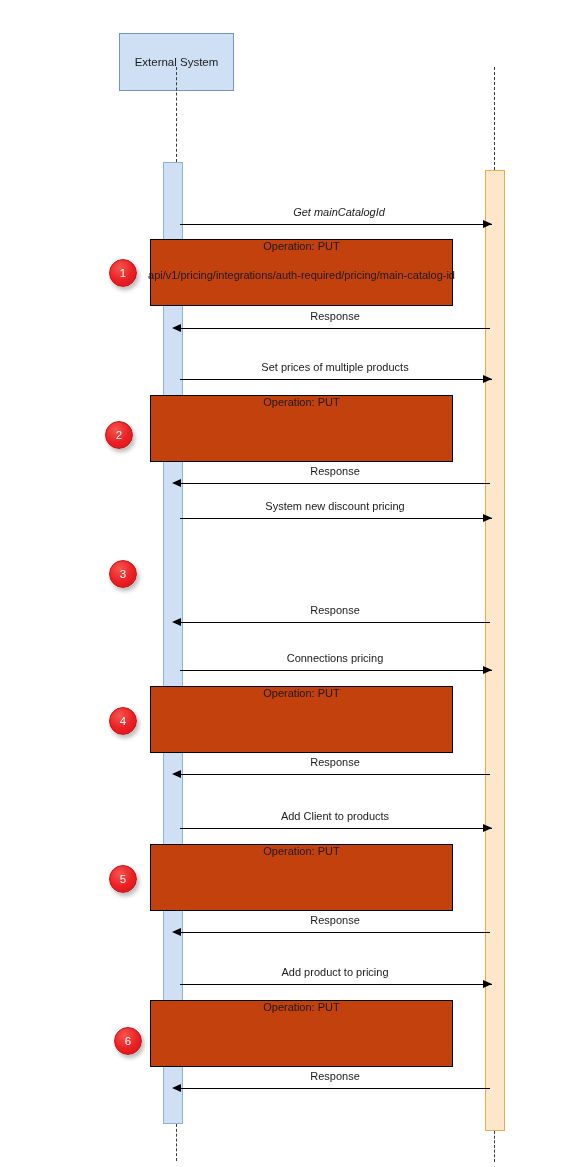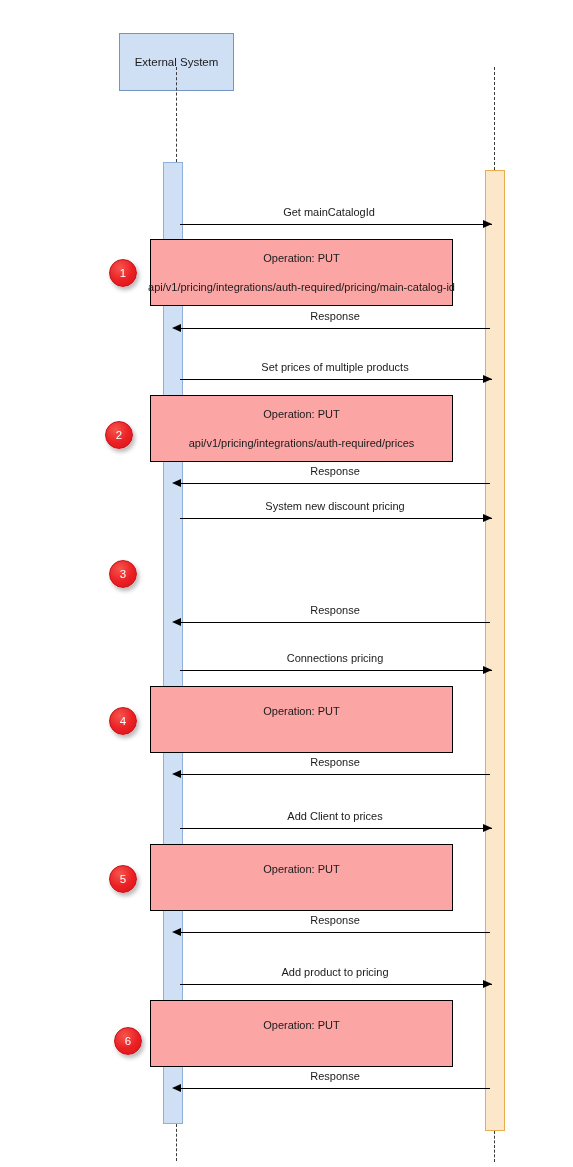--- a/index.html
+++ b/index.html
@@ -102,26 +102,25 @@
     white-space: nowrap;
     transform: translateX(-50%);
   }
 
   
   .note {
     position: absolute;
     box-sizing: border-box;
     left: 150px;
     width: 303px;
-    background: #fca5a5;
+    background: #c2410c;
     border: 1.3px solid #000000;
     display: flex;
     flex-direction: column;
     align-items: center;
-    justify-content: center;
     z-index: 4;
   }
   .note-op {
     font-size: 11px;
     color: #1a1a1a;
     white-space: nowrap;
     margin-bottom: 17px;
   }
   .note-path {
     font-size: 11px;
@@ -157,21 +156,21 @@
 
   <div class="lifeline" style="left:176px; top:67px; height:95px;"></div>
   <div class="lifeline" style="left:494px; top:67px; height:103px;"></div>
 
   <div class="lifeline" style="left:176px; top:1124px; height:37px;"></div>
   <div class="lifeline" style="left:494px; top:1131px; height:31px;"></div>
 
   <div class="activation left" style="top:162px; height:962px;"></div>
   <div class="activation right" style="top:170px; height:961px;"></div>
 
-  <div class="msg-label" style="left:329px; top:206px;">Get mainCatalogId</div>
+  <div class="msg-label" style="left:339px; top:206px;font-style:italic;">Get mainCatalogId</div>
   <div class="message" style="left:180px; top:224px; width:312px;"></div>
   <div class="arrowhead to-right" style="left:483px; top:220px;"></div>
 
   <div class="note" style="top:239px; height:67px;">
     <div class="note-op">Operation: PUT</div>
     <div class="note-path">api/v1/pricing/integrations/auth-required/pricing/main-catalog-id</div>
   </div>
   <div class="badge" style="left:109px; top:259px;">
     <span>1</span>
   </div>
@@ -179,21 +178,20 @@
   <div class="msg-label" style="left:335px; top:310px;">Response</div>
   <div class="message" style="left:177px; top:328px; width:313px;"></div>
   <div class="arrowhead to-left" style="left:172px; top:324px;"></div>
 
   <div class="msg-label" style="left:335px; top:361px;">Set prices of multiple products</div>
   <div class="message" style="left:180px; top:379px; width:312px;"></div>
   <div class="arrowhead to-right" style="left:483px; top:375px;"></div>
 
   <div class="note" style="top:395px; height:67px;">
     <div class="note-op">Operation: PUT</div>
-    <div class="note-path">api/v1/pricing/integrations/auth-required/prices</div>
   </div>
   <div class="badge" style="left:105px; top:421px;">
     <span>2</span>
   </div>
 
   <div class="msg-label" style="left:335px; top:465px;">Response</div>
   <div class="message" style="left:177px; top:483px; width:313px;"></div>
   <div class="arrowhead to-left" style="left:172px; top:479px;"></div>
 
   <div class="msg-label" style="left:335px; top:500px;">System new discount pricing</div>
@@ -216,21 +214,21 @@
     <div class="note-op">Operation: PUT</div>
   </div>
   <div class="badge" style="left:109px; top:707px;">
     <span>4</span>
   </div>
 
   <div class="msg-label" style="left:335px; top:756px;">Response</div>
   <div class="message" style="left:177px; top:774px; width:313px;"></div>
   <div class="arrowhead to-left" style="left:172px; top:770px;"></div>
 
-  <div class="msg-label" style="left:335px; top:810px;">Add Client to prices</div>
+  <div class="msg-label" style="left:335px; top:810px;">Add Client to products</div>
   <div class="message" style="left:180px; top:828px; width:312px;"></div>
   <div class="arrowhead to-right" style="left:483px; top:824px;"></div>
 
   <div class="note" style="top:844px; height:67px;">
     <div class="note-op">Operation: PUT</div>
   </div>
   <div class="badge" style="left:109px; top:865px;">
     <span>5</span>
   </div>
 

